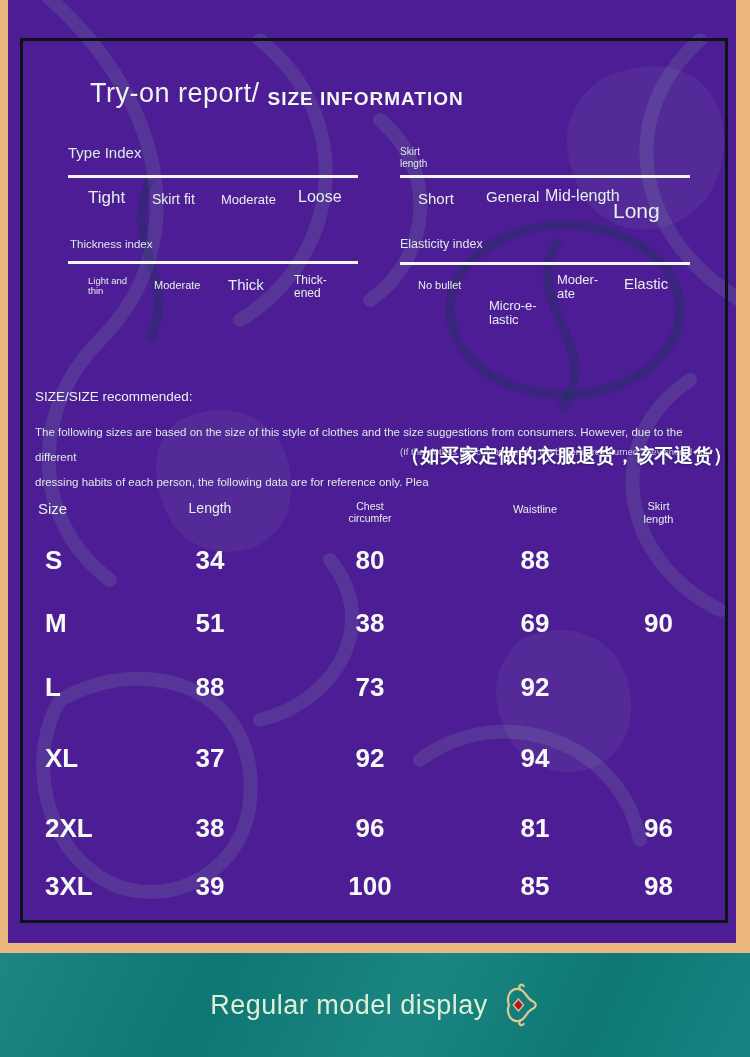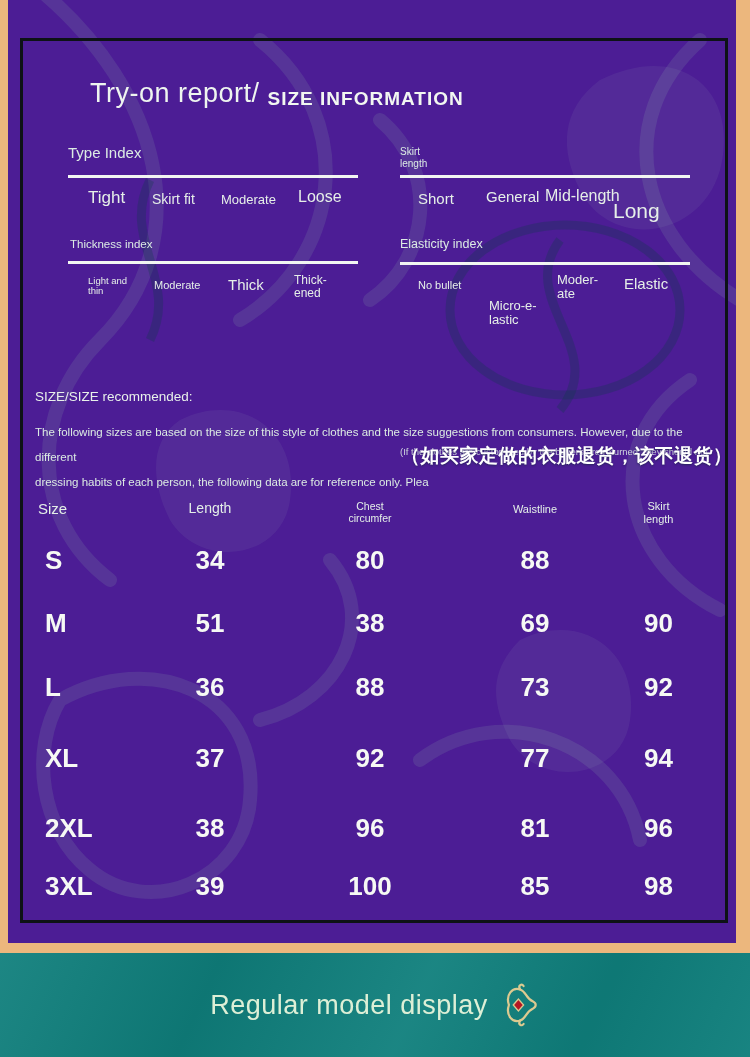--- a/index.html
+++ b/index.html
@@ -175,30 +175,28 @@
     </div>
     <div class="t-row" style="top:608px;">
       <span class="td c1">M</span>
       <span class="td">51</span>
       <span class="td">38</span>
       <span class="td">69</span>
       <span class="td">90</span>
     </div>
     <div class="t-row" style="top:672px;">
       <span class="td c1">L</span>
-      <span class="td">36</span>
       <span class="td">88</span>
       <span class="td">73</span>
       <span class="td">92</span>
     </div>
     <div class="t-row" style="top:743px;">
       <span class="td c1">XL</span>
       <span class="td">37</span>
       <span class="td">92</span>
-      <span class="td">77</span>
       <span class="td">94</span>
     </div>
     <div class="t-row" style="top:813px;">
       <span class="td c1">2XL</span>
       <span class="td">38</span>
       <span class="td">96</span>
       <span class="td">81</span>
       <span class="td">96</span>
     </div>
     <div class="t-row" style="top:871px;">

